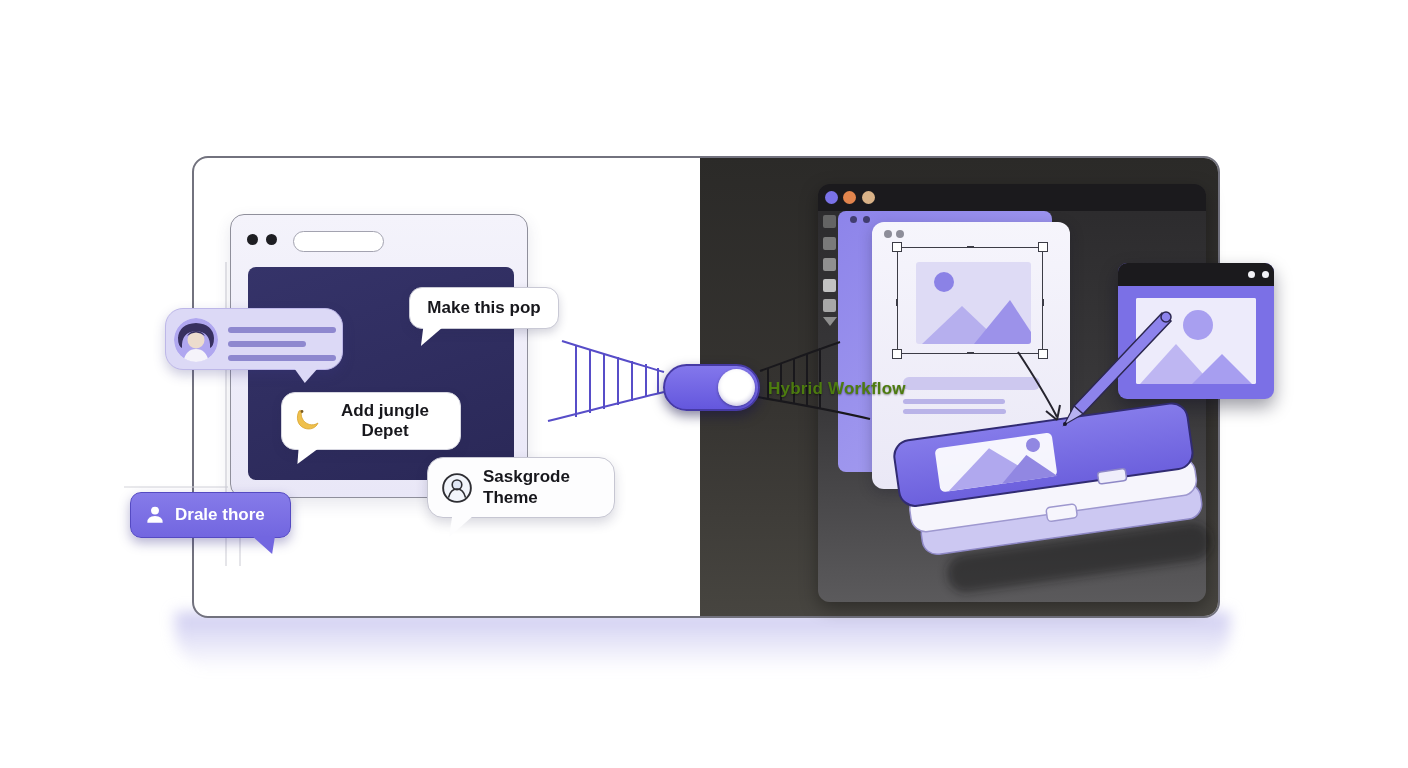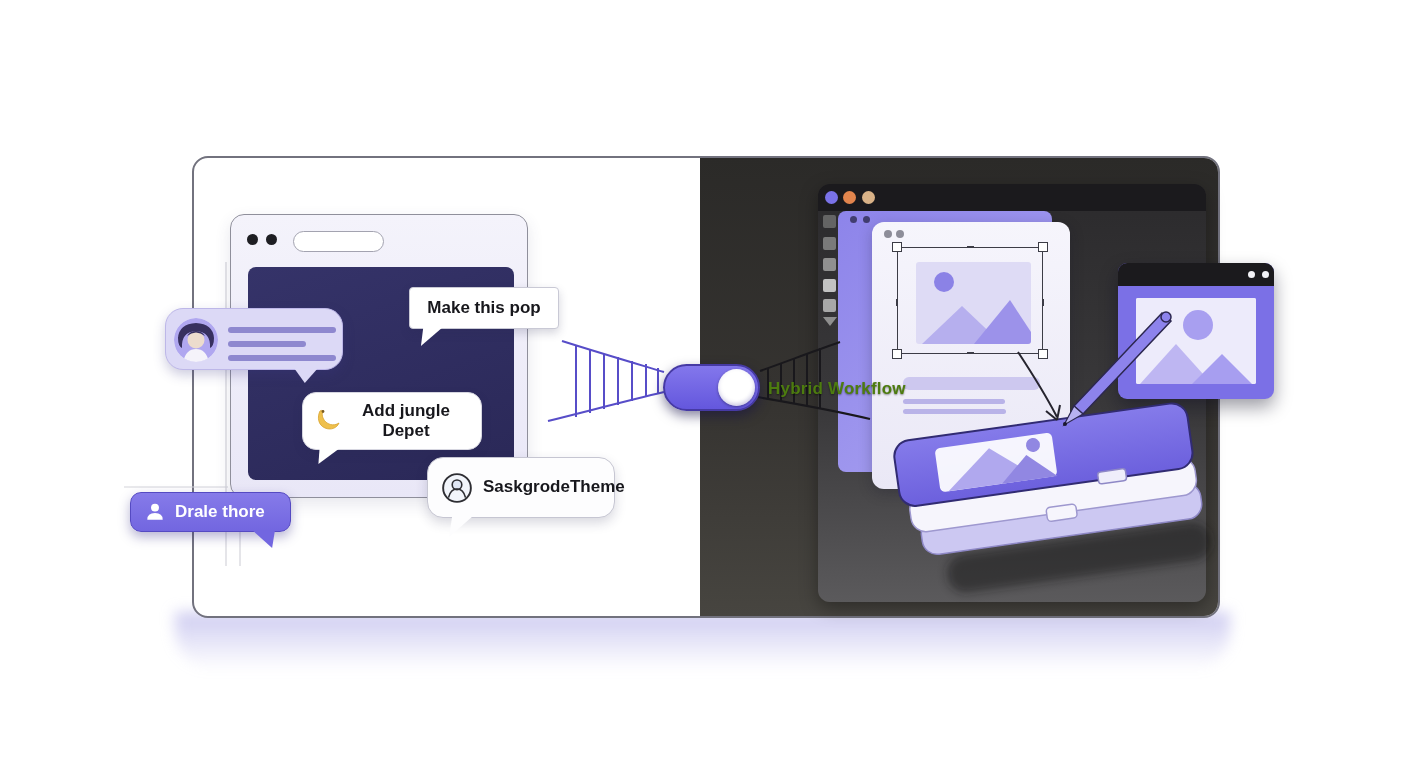--- a/index.html
+++ b/index.html
@@ -71,41 +71,41 @@
   
   .bubble{position:absolute;box-sizing:border-box;display:flex;align-items:center;}
   .tail{position:absolute;}
   #bubble-avatar{left:165px;top:308px;width:178px;height:62px;border-radius:18px;
                  background:#dcd9f6;border:1px solid #bdb7e8;box-shadow:0 5px 12px rgba(60,55,130,.25);}
   #bubble-avatar .tail{bottom:-14px;left:128px;width:24px;height:15px;background:#dcd9f6;
                  clip-path:polygon(45% 100%,0 0,100% 0);}
   #avatar-pic{position:absolute;left:8px;top:9px;width:44px;height:44px;border-radius:50%;overflow:hidden;}
   .aline{position:absolute;left:62px;height:6px;border-radius:3px;background:#8e88cf;}
 
-  #bubble-pop{left:409px;top:287px;width:150px;height:42px;border-radius:4px;background:#ffffff;
+  #bubble-pop{left:409px;top:287px;width:150px;height:42px;border-radius:13px;background:#ffffff;
               border:1.5px solid #c9c9d5;box-shadow:0 4px 10px rgba(40,40,80,.2);justify-content:center;}
   #bubble-pop .tail{bottom:-18px;left:9px;width:24px;height:19px;background:#ffffff;
               clip-path:polygon(8% 100%,18% 0,100% 0);}
-  #bubble-jungle{left:302px;top:392px;width:180px;height:58px;border-radius:14px;background:#ffffff;
+  #bubble-jungle{left:281px;top:392px;width:180px;height:58px;border-radius:14px;background:#ffffff;
               border:1.5px solid #d6d6e0;box-shadow:0 4px 10px rgba(40,40,80,.2);padding-left:12px;}
   #bubble-jungle .tail{bottom:-15px;left:13px;width:24px;height:16px;background:#ffffff;
               clip-path:polygon(10% 100%,15% 0,100% 0);}
-  #bubble-drale{left:130px;top:492px;width:161px;height:40px;border-radius:11px;
+  #bubble-drale{left:130px;top:492px;width:161px;height:46px;border-radius:11px;
               background:linear-gradient(180deg,#867be9,#7266e0);border:1.5px solid #554ac2;
               box-shadow:0 5px 12px rgba(50,40,130,.35);padding-left:13px;}
   #bubble-drale .tail{bottom:-17px;right:15px;width:24px;height:18px;background:#7266e0;
               clip-path:polygon(88% 100%,5% 0,100% 0);}
   #bubble-sask{left:427px;top:457px;width:188px;height:61px;border-radius:16px;background:#fdfdfe;
               border:1.5px solid #c6c6d2;box-shadow:0 5px 12px rgba(40,40,80,.18);padding-left:13px;}
   #bubble-sask .tail{bottom:-20px;left:19px;width:26px;height:21px;background:#fdfdfe;
               clip-path:polygon(8% 100%,20% 0,100% 0);}
   .btext{font-size:17px;font-weight:600;color:#17171c;line-height:1.18;}
   .btext.white{color:#ffffff;}
   .b2line{display:flex;flex-direction:column;text-align:center;flex:1;padding-right:10px;}
-  .b2line-left{display:flex;flex-direction:row;text-align:left;margin-left:10px;}
+  .b2line-left{display:flex;flex-direction:column;text-align:left;margin-left:10px;}
 
   
   #toggle{left:663px;top:364px;width:97px;height:47px;border-radius:26px;
           background:linear-gradient(180deg,#8377ec,#6457dd);border:2.5px solid #463aa4;
           box-sizing:border-box;box-shadow:0 5px 12px rgba(20,15,70,.5);}
   #knob{position:absolute;right:3px;top:2.5px;width:37px;height:37px;border-radius:50%;
         background:radial-gradient(circle at 35% 30%,#ffffff 60%,#e6e5f1);
         box-shadow:inset 0 -2px 4px rgba(80,70,160,.25),0 1px 3px rgba(0,0,0,.35);}
   #toggle-label{left:768px;top:379px;font-size:17px;font-weight:600;color:#4d7c0f;
         letter-spacing:.2px;text-shadow:0 1px 2px rgba(0,0,0,.45);}

